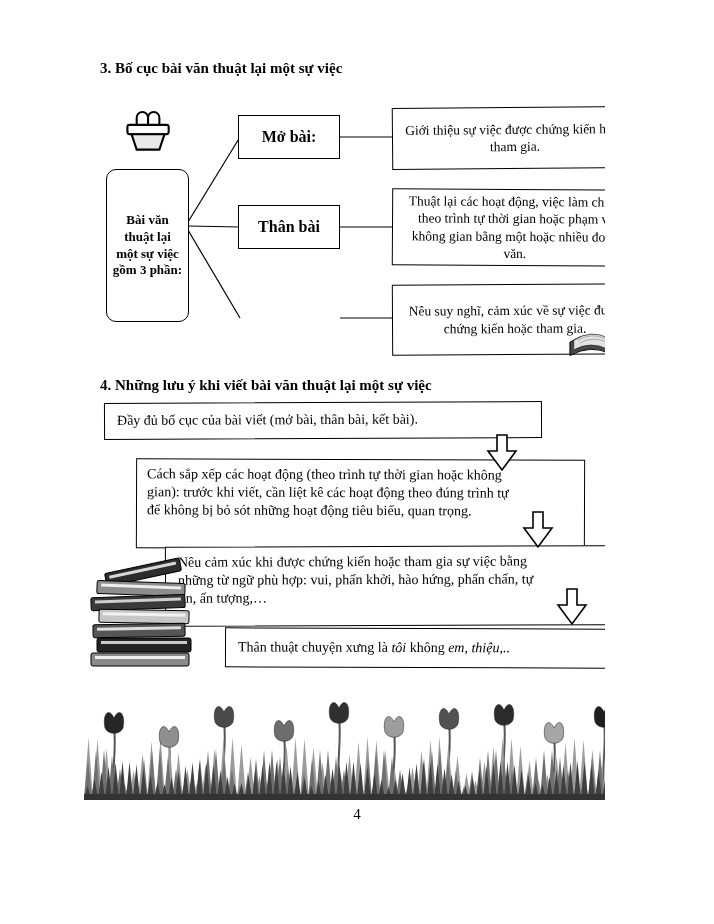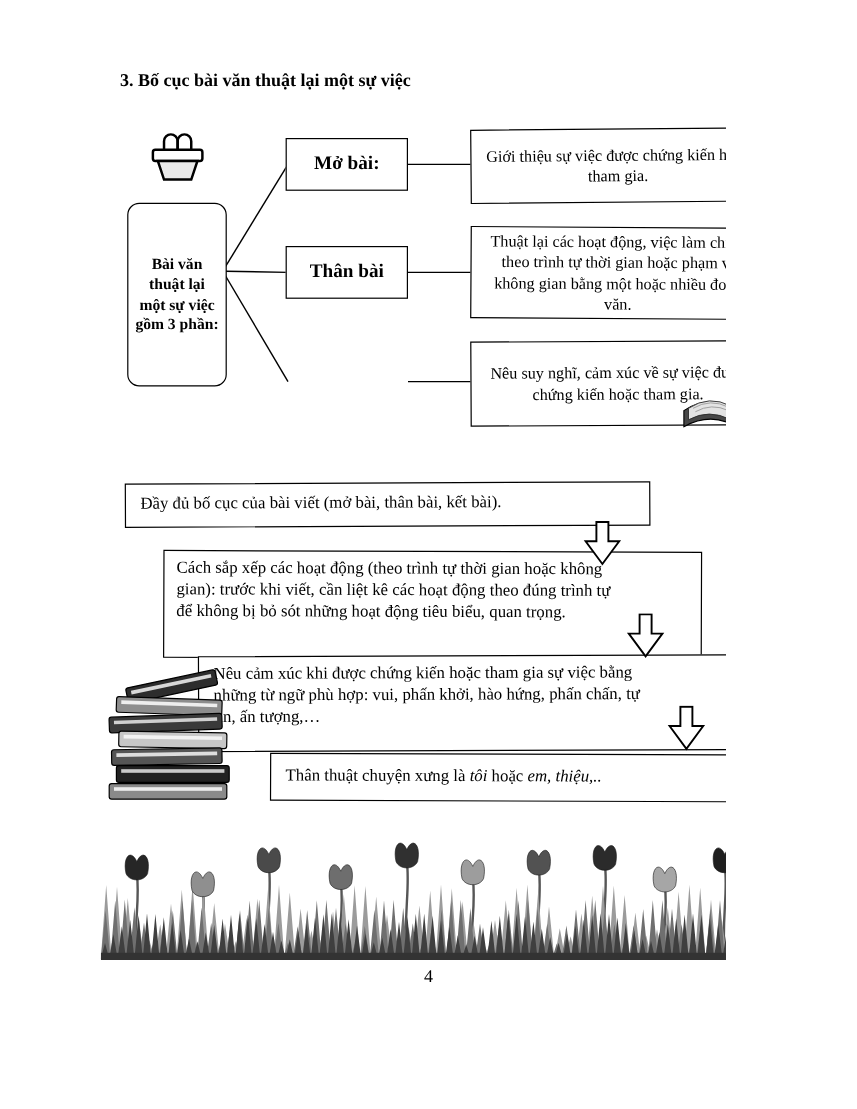--- a/index.html
+++ b/index.html
@@ -100,20 +100,21 @@
       <line x1="58" y1="6" x2="58" y2="28" stroke="#1a1a1a" stroke-width="2.5"></line>
       <polygon points="58,5 75,10 58,16" fill="#3f3f3f" stroke="#000" stroke-width="0.8"></polygon>
       <path d="M4,40 Q24,26 45,38 Q66,26 88,40 L88,54 Q66,42 46,52 Q26,42 4,54 Z" fill="#474747" stroke="#000" stroke-width="1"></path>
       <path d="M8,38 Q26,26 45,36 L45,48 Q26,38 8,48 Z" fill="#e3e3e3" stroke="#2b2b2b" stroke-width="0.8"></path>
       <path d="M84,38 Q66,26 46,36 L46,48 Q66,38 84,48 Z" fill="#d2d2d2" stroke="#2b2b2b" stroke-width="0.8"></path>
       <path d="M12,38 Q27,29 43,37 M14,41 Q28,33 43,40" fill="none" stroke="#9a9a9a" stroke-width="0.8"></path>
       <path d="M80,38 Q65,29 48,37 M78,41 Q64,33 48,40" fill="none" stroke="#9a9a9a" stroke-width="0.8"></path>
     </svg>
   </div>
 
+  <div class="heading h4a">4. Những lưu ý khi viết bài văn thuật lại một sự việc</div>
 
   <div class="note noteA">
     <div class="note-inner">Đầy đủ bố cục của bài viết (mở bài, thân bài, kết bài).</div>
   </div>
 
   <svg class="arrow arr1" width="32" height="38" viewBox="0 0 32 38">
     <polygon points="11,1 21,1 21,17 30,17 16,36 2,17 11,17" fill="#fff" stroke="#000" stroke-width="1.6"></polygon>
   </svg>
 
   <div class="note noteB">
@@ -127,21 +128,21 @@
   <div class="note noteC">
     <div class="note-inner inner-c">Nêu cảm xúc khi được chứng kiến hoặc tham gia sự việc bằng những từ ngữ phù hợp: vui, phấn khởi, hào hứng, phấn chấn, tự tin, ấn tượng,…</div>
   </div>
 
   <svg class="arrow arr3" width="32" height="38" viewBox="0 0 32 38">
     <polygon points="11,1 21,1 21,17 30,17 16,36 2,17 11,17" fill="#fff" stroke="#000" stroke-width="1.6"></polygon>
   </svg>
 
   <div class="note noteD">
     <div class="note-inner">
-      <span>Thân thuật chuyện xưng là </span><i>tôi</i><span> hoặc </span><i>em, thiệu,..</i>
+      <span>Thân thuật chuyện xưng là </span><i>tôi</i><span> không </span><i>em, thiệu,..</i>
     </div>
   </div>
 
   <div class="books">
     <svg viewBox="0 0 112 118" width="112" height="118">
       <g transform="rotate(-12 56 22)">
         <rect x="20" y="16" width="76" height="13" rx="2" fill="#2d2d2d" stroke="#000"></rect>
         <rect x="24" y="19" width="68" height="3" fill="#d8d8d8"></rect>
       </g>
       <g transform="rotate(2 56 38)">

